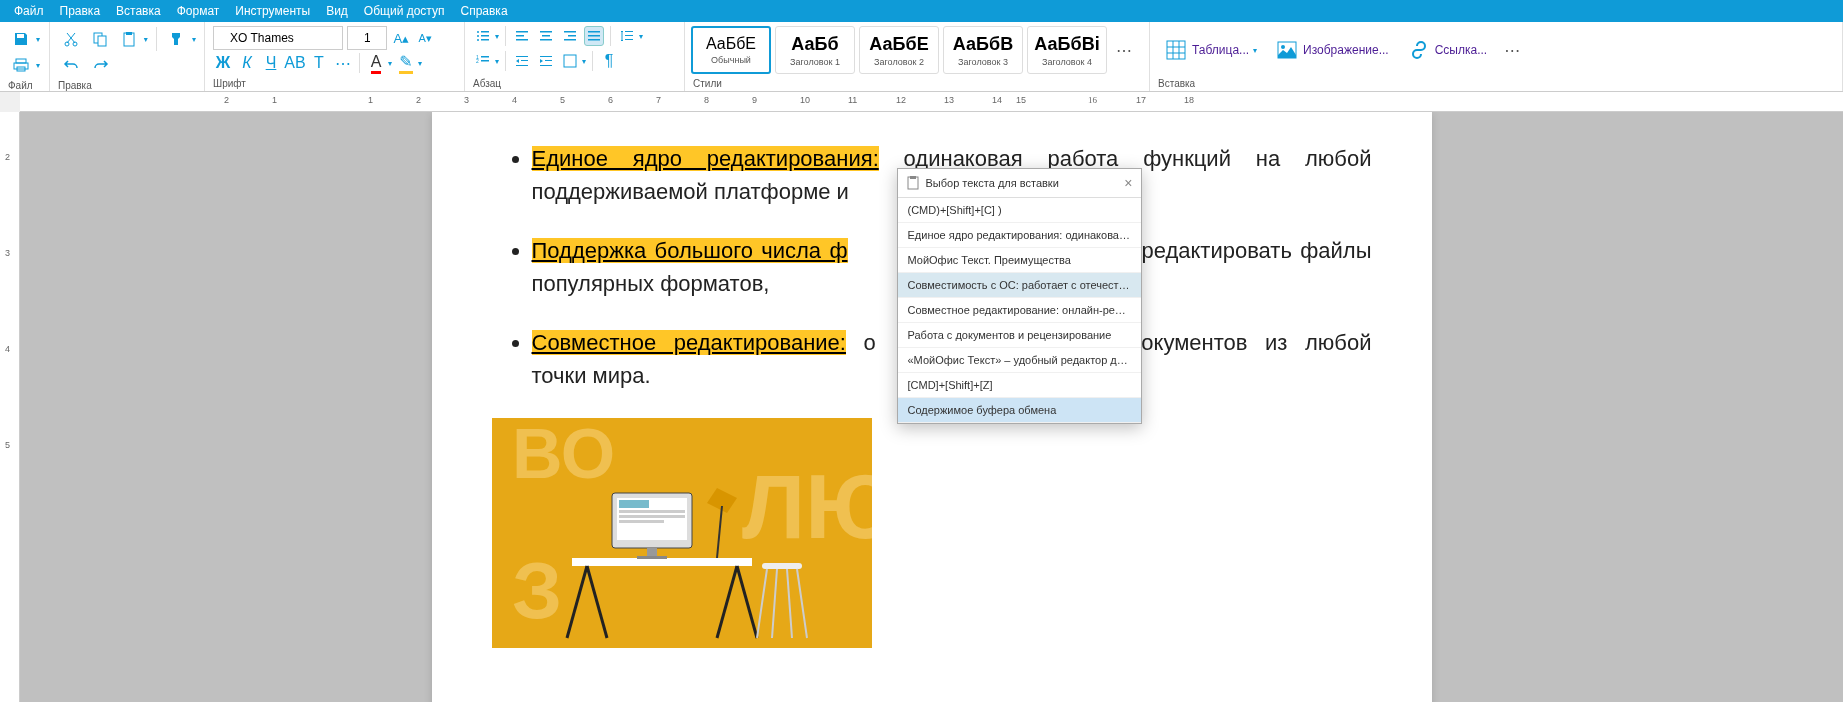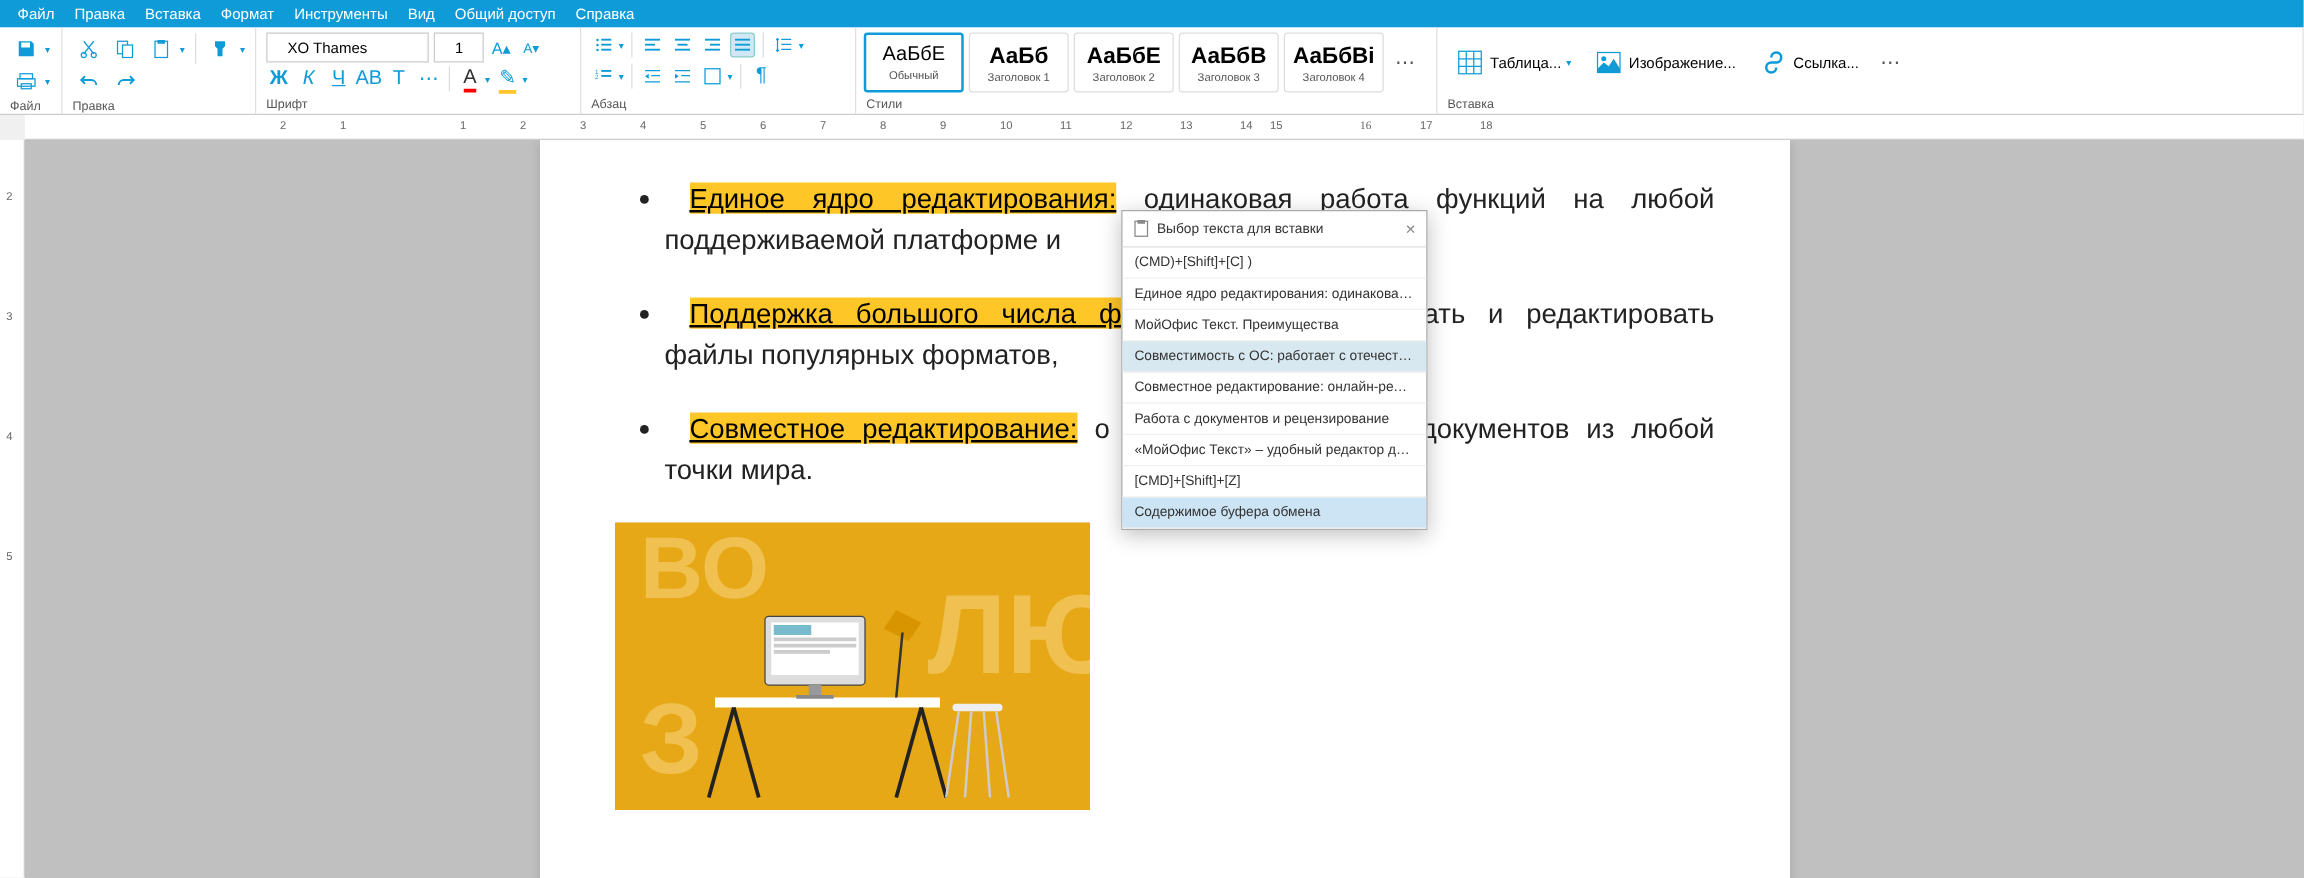--- a/index.html
+++ b/index.html
@@ -27,36 +27,36 @@
 
 .styles-gallery { display: flex; gap: 4px; padding: 4px 6px 2px 6px; }
 .style-item { border: 1px solid #ddd; width: 80px; height: 48px; display: flex; flex-direction: column; align-items: center; justify-content: center; cursor: pointer; border-radius: 3px; }
 .style-item.active { border: 2px solid #0f9bd7; }
 .style-preview { font-size: 16px; font-weight: normal; }
 .style-preview.bold { font-weight: bold; font-size: 18px; }
 .style-label { font-size: 9px; color: #555; margin-top: 2px; }
 
 
 .insert-btn { display: flex; align-items: center; gap: 6px; padding: 4px 8px; cursor: pointer; border-radius: 3px; }
-.insert-btn-label { font-size: 12px; color: #000000; }
+.insert-btn-label { font-size: 12px; color: #4c1d95; }
 
 
 .ruler-h { background: #fff; height: 20px; border-bottom: 1px solid #ccc; position: relative; font-size: 9px; color: #666; margin-left: 20px; }
 .ruler-h .tick-label { position: absolute; top: 3px; }
 .ruler-v { background: #fff; width: 20px; border-right: 1px solid #ccc; position: absolute; left: 0; top: 112px; bottom: 0; font-size: 9px; color: #666; }
 .ruler-v .vtick { position: absolute; left: 5px; }
 
 
 .doc-scroll { position: absolute; top: 112px; left: 20px; right: 0; bottom: 0; background: #c0c0c0; overflow: auto; }
 .page { background: #fff; width: 1000px; margin: 0 auto; min-height: 1200px; padding: 30px 60px; box-shadow: 0 2px 8px rgba(0,0,0,0.15); position: relative; }
 
 
 .doc-list { list-style: disc; padding-left: 40px; font-family: Georgia, serif; font-size: 22px; color: #222; }
 .doc-list li { margin-bottom: 26px; line-height: 1.5; text-align: justify; }
-.hl { background: #ffc627; color: #000; text-decoration: underline; margin-left: 20px; }
+.hl { background: #ffc627; color: #000; text-decoration: underline; }
 .doc-image { width: 380px; height: 230px; background: #e6a817; position: relative; overflow: hidden; }
 
 
 .popup { position: absolute; background: #fff; border: 1px solid #aaa; box-shadow: 0 4px 16px rgba(0,0,0,0.25); width: 245px; font-size: 11px; z-index: 100; }
 .popup-header { display: flex; align-items: center; padding: 6px 8px; border-bottom: 1px solid #ddd; gap: 6px; }
 .popup-title { flex: 1; color: #333; }
 .popup-close { cursor: pointer; color: #888; font-size: 14px; }
 .popup-item { padding: 6px 10px; cursor: pointer; border-bottom: 1px solid #f0f0f0; color: #333; white-space: nowrap; overflow: hidden; text-overflow: ellipsis; }
 .popup-item.highlighted { background: #d8e8f0; }
 .popup-item.selected { background: #cde4f5; }

